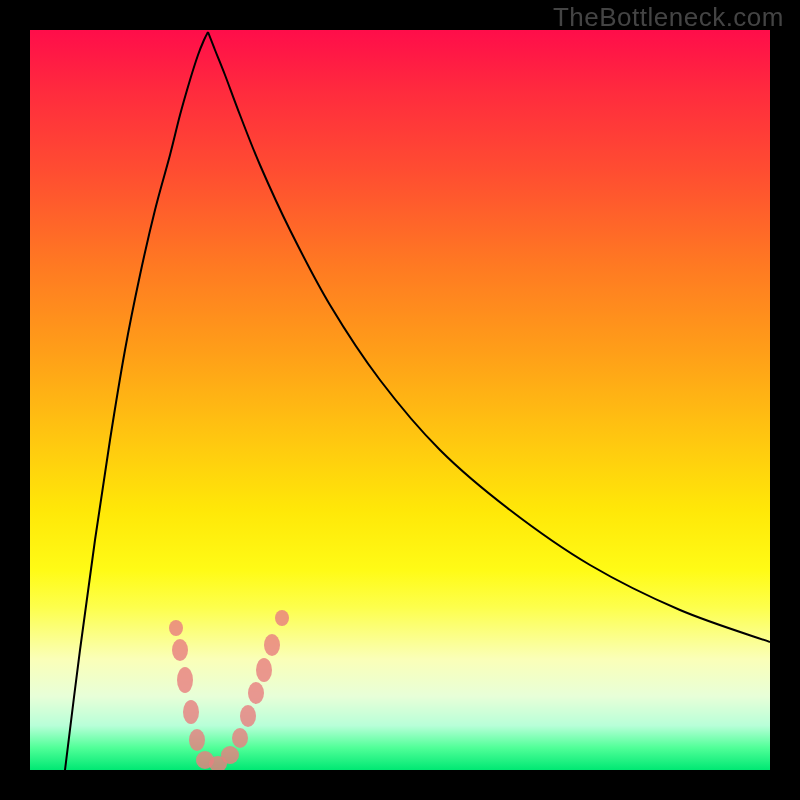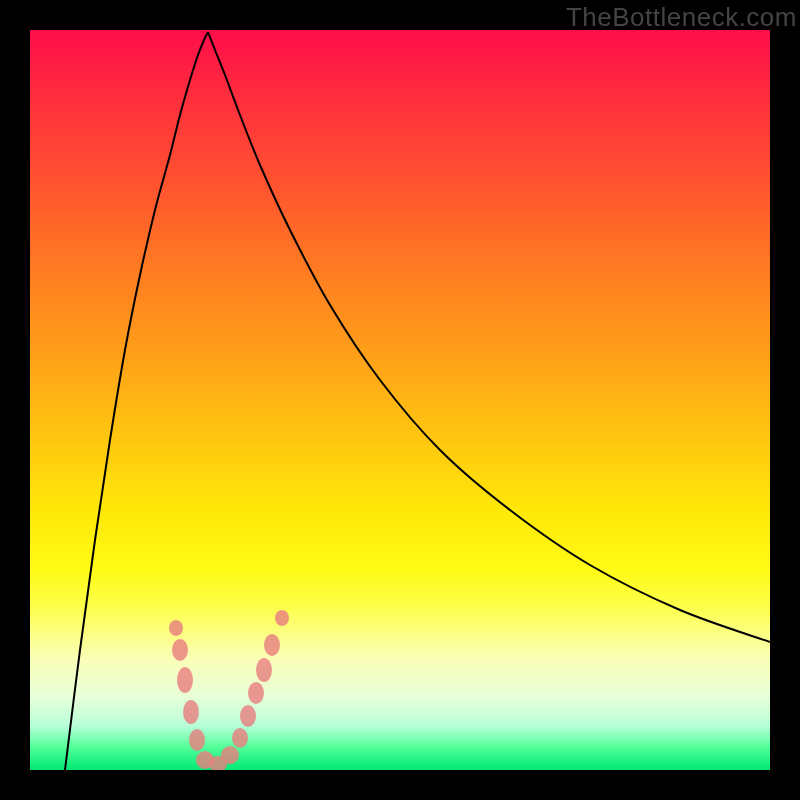--- a/index.html
+++ b/index.html
@@ -12,21 +12,21 @@
     }
     .container {
       position: relative;
       width: 800px;
       height: 800px;
       background: #000;
     }
     .watermark {
       position: absolute;
       top: 2px;
-      right: 3px;
+      right: 16px;
       color: #444;
       font-size: 26px;
       font-weight: 500;
       z-index: 10;
       letter-spacing: 0.5px;
     }
     .plot-area {
       position: absolute;
       left: 30px;
       top: 30px;

